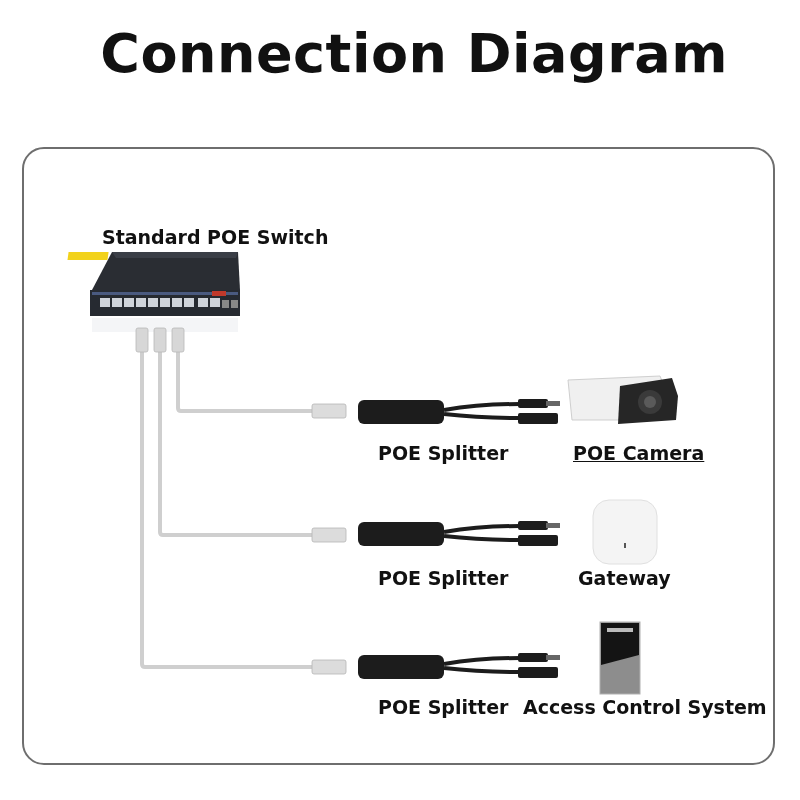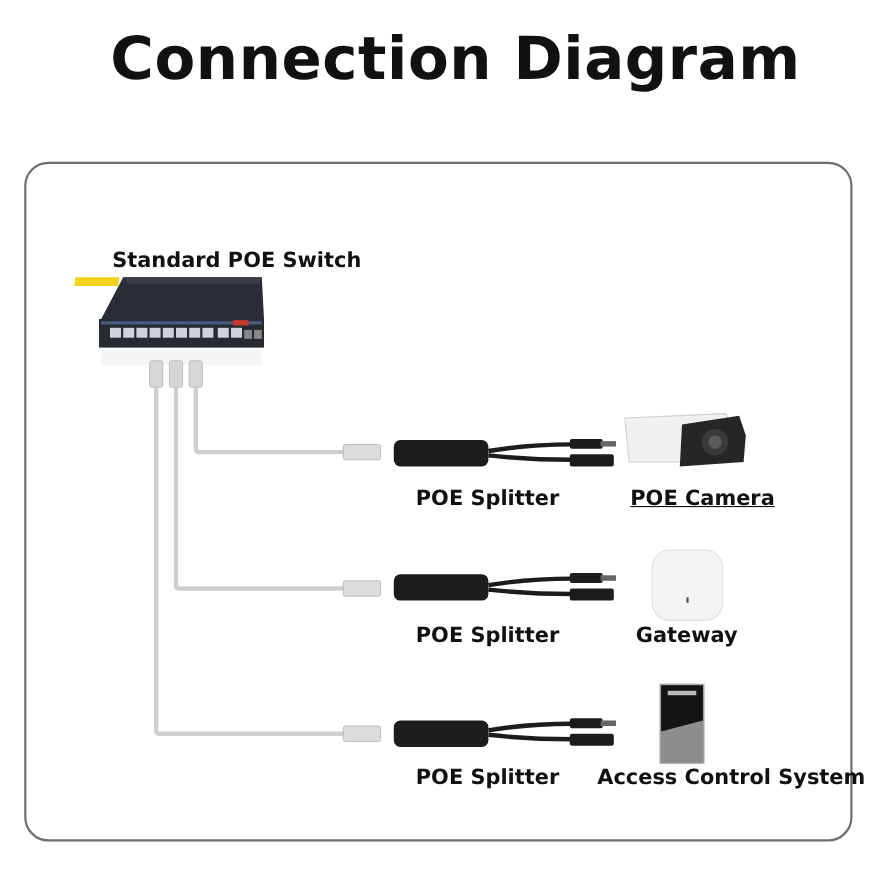--- a/index.html
+++ b/index.html
@@ -103,13 +103,13 @@
 
 <div class="label" style="left:54px;top:226px;margin-left:48px;">Standard POE Switch</div>
 
 <div class="label" style="left:378px;top:442px;">POE Splitter</div>
 <div class="label" style="left:573px;top:442px;text-decoration:underline;">POE Camera</div>
 
 <div class="label" style="left:378px;top:567px;">POE Splitter</div>
 <div class="label" style="left:561px;top:567px;margin-left:17px;">Gateway</div>
 
 <div class="label" style="left:378px;top:696px;">POE Splitter</div>
-<div class="label" style="left:523px;top:696px;margin-left:20px;">Access Control System</div>
+<div class="label" style="left:523px;top:696px;">Access Control System</div>
 
 </body></html>

